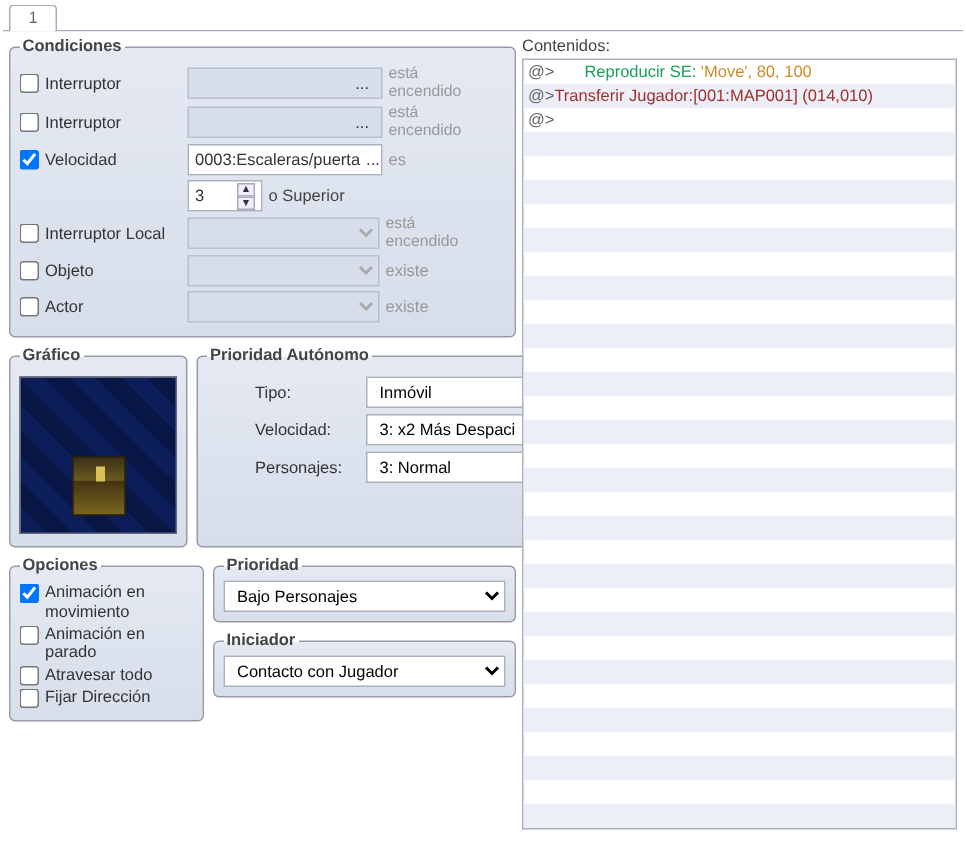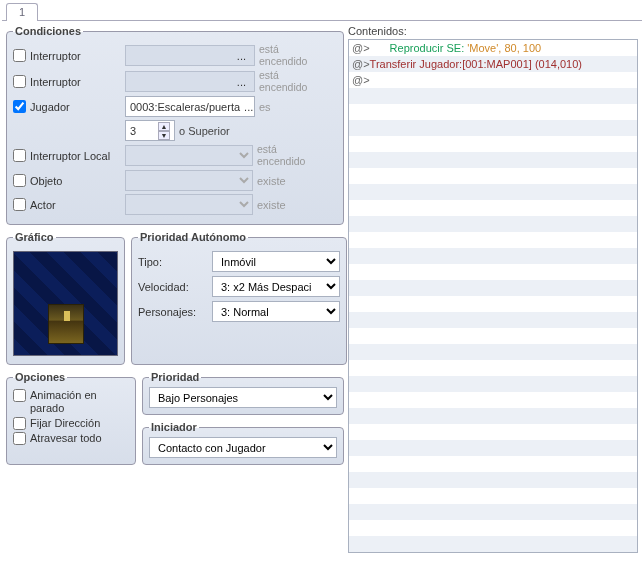--- a/index.html
+++ b/index.html
@@ -30,21 +30,21 @@
   .spin .btns b { font-size:7px; line-height:7px; width:12px; border:1px solid #aab; text-align:center; background:#eef; cursor:pointer; }
   .sidebyside { display:flex; gap:6px; }
   .grafico-box { width:130px; }
   .grafico-img { width:105px; height:105px; margin:4px auto 2px auto; border:1px solid #667; background:#0b1e5a; position:relative; background-image:
     repeating-linear-gradient(45deg,#0b1e5a 0 12px,#081646 12px 24px);
   }
   .chest { position:absolute; left:34px; top:52px; width:36px; height:40px; background:linear-gradient(#3a3015,#6b5a20 40%,#443410 42%,#7a6520); border:1px solid #2a2208; }
   .chest::after{content:"";position:absolute;left:15px;top:6px;width:6px;height:10px;background:#dbc05a;}
   .move-box { flex:1; }
   .move-row { display:flex; align-items:center; gap:4px; margin:4px 0; }
-  .move-row label { width:70px; color:#333; }
+  .move-row label { width:70px; color:#333;margin-left:32px; }
   .move-row select { flex:1; }
   button.route { height:22px; border:1px solid #a9b1c0; background:#e8ecf4; color:#999; width:140px; text-align:center; }
   .opt-pri { display:flex; gap:6px; }
   .options-box { width:130px; }
   .options-box .optrow { display:flex; align-items:flex-start; gap:4px; margin:2px 0; }
   .options-box .optrow span { line-height:1.15; }
   .pri-box, .ini-box { }
   .stackcol { display:flex; flex-direction:column; gap:6px; flex:1; }
   .contents-label { color:#444; margin:0 0 2px 0; }
   .contents { flex:1; border:1px solid #a9b1c0; background:#fff; overflow:auto; }
@@ -89,21 +89,21 @@
           <div class="txtfield wide disabled">
             <span></span>
             <span class="ellips">...</span>
           </div>
           <span class="hint small">está encendido</span>
         </div>
 
         <div class="row">
           <div class="cbcell">
             <input type="checkbox" checked="" style="">
-            <span class="cblabel">Jugador</span>
+            <span class="cblabel">Velocidad</span>
           </div>
           <div class="txtfield wide">
             <span>0003:Escaleras/puerta</span>
             <span class="ellips">...</span>
           </div>
           <span class="hint">es</span>
         </div>
 
         <div class="row">
           <div class="cbcell"></div>
@@ -167,30 +167,34 @@
             <label>Personajes:</label>
             <select><option>3: Normal</option></select>
           </div>
         </fieldset>
       </div>
 
       <div class="opt-pri">
         <fieldset class="group options-box">
           <legend>Opciones</legend>
           <div class="optrow">
+              <input type="checkbox" checked="" style="">
+              <span>Animación en movimiento</span>
+            </div>
+          <div class="optrow">
               <input type="checkbox" style="">
               <span>Animación en parado</span>
             </div>
           <div class="optrow">
               <input type="checkbox" style="">
+              <span>Atravesar todo</span>
+            </div>
+          <div class="optrow">
+              <input type="checkbox" style="">
               <span>Fijar Dirección</span>
-            </div>
-          <div class="optrow">
-              <input type="checkbox" style="">
-              <span>Atravesar todo</span>
             </div>
         </fieldset>
 
         <div class="stackcol">
           <fieldset class="group pri-box">
             <legend>Prioridad</legend>
             <select style="width:100%"><option>Bajo Personajes</option></select>
           </fieldset>
           <fieldset class="group ini-box">
             <legend>Iniciador</legend>

